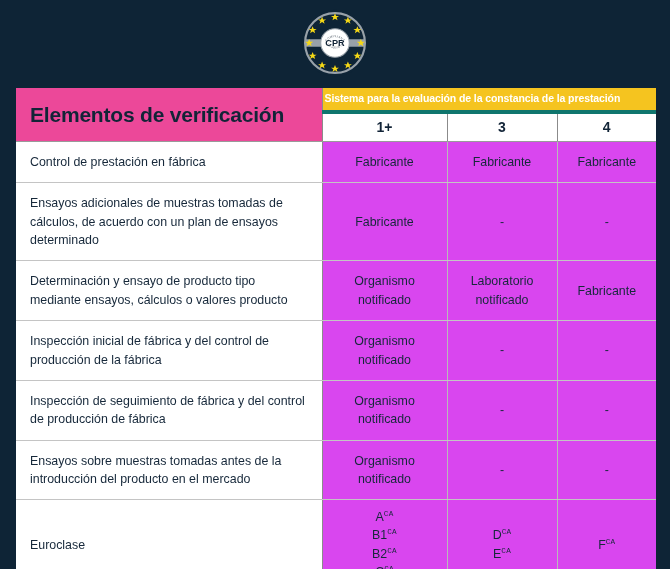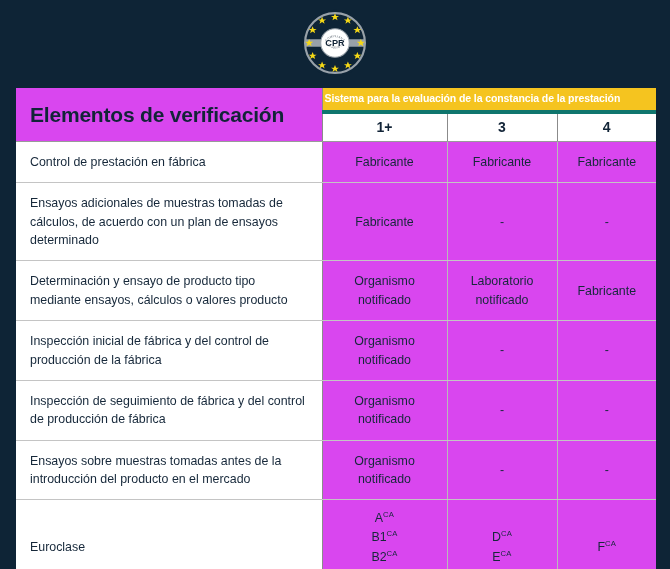--- a/index.html
+++ b/index.html
@@ -57,21 +57,21 @@
   col.c-s1    { width: 125px; }
   col.c-s3    { width: 110px; }
   col.c-s4    { width:  99px; }
 
   
   td.title-cell {
     vertical-align: middle;
     padding: 6px 0 4px 14px;
     border-right: 1px solid #8b8b8b;
     border-bottom: 1px solid #9a9a9a;
-    background: #d946ef;
+    background: #ec4899;
   }
   .title-text {
     font-size: 21px;
     font-weight: bold;
     color: #122437;
     line-height: 1.15;
     letter-spacing: -0.2px;
   }
   td.sys-band {
     background: #f5c41f;
@@ -121,20 +121,21 @@
   }
   td.val.last { border-right: none; }
   tr.last-row td { border-bottom: none; }
 
   .eurolist { line-height: 1.45; }
   .eurolist sup,
   sup.ca {
     font-size: 0.62em;
     vertical-align: super;
     letter-spacing: 0.2px;
+    font-family: Liberation Mono, monospace;
   }
 </style>
 </head>
 <body>
 
 <div class="page">
 
   <div class="logo-wrap">
     <svg class="logo" viewBox="0 0 100 100">
 

